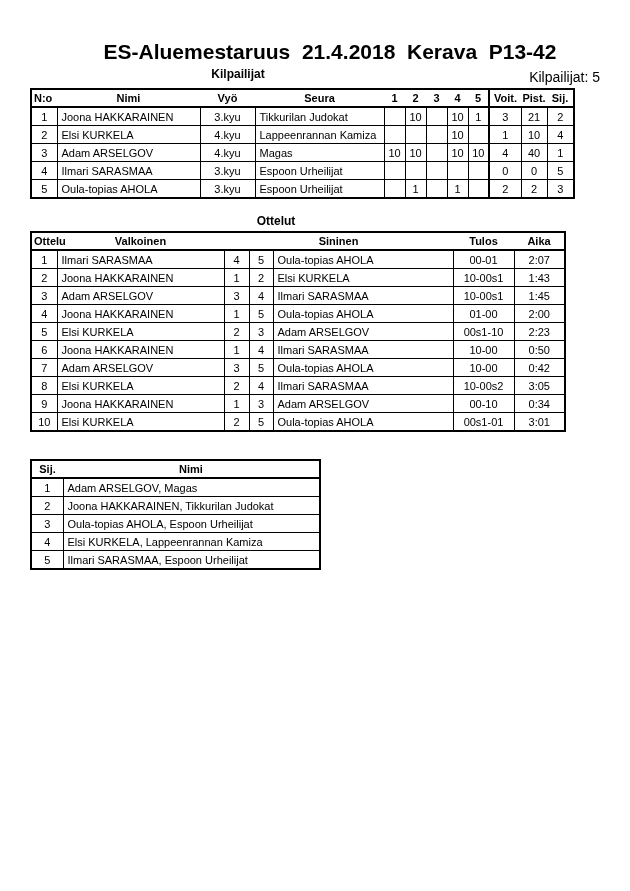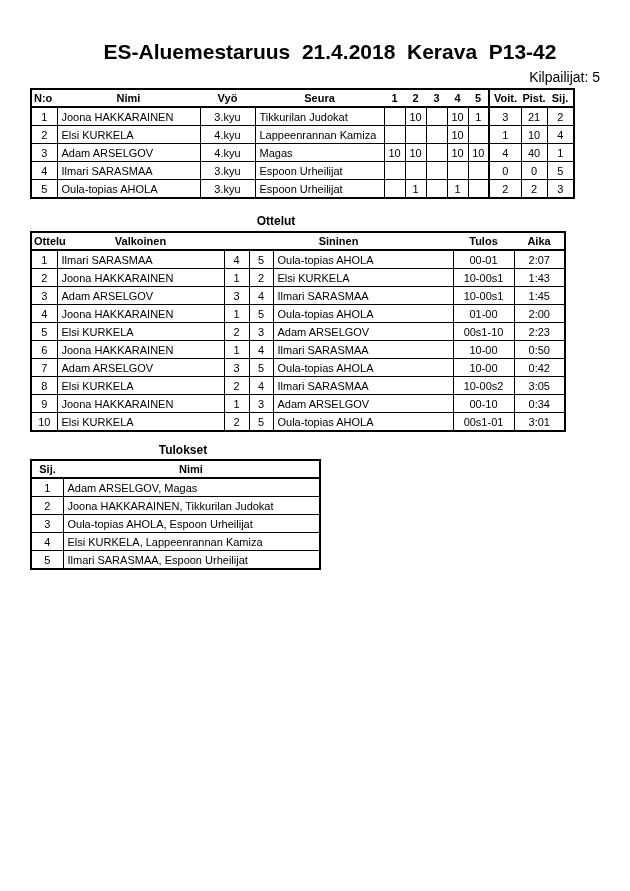--- a/index.html
+++ b/index.html
@@ -77,20 +77,21 @@
   .thick-left { border-left: 2px solid #000000 !important; }
   th.left-align { text-align: left; padding-left: 2px; }
 </style>
 </head>
 <body>
 
 <div class="page">
 
   <div class="doc-title">ES-Aluemestaruus  21.4.2018  Kerava  P13-42</div>
 
+  <div class="section-heading" id="heading-competitors">Kilpailijat</div>
   <div class="count-label">Kilpailijat: 5</div>
 
   <table id="competitors-table">
     <colgroup>
       <col style="width:26px">
         <col style="width:143px">
         <col style="width:55px">
         <col style="width:129px">
       <col style="width:21px">
         <col style="width:21px">
@@ -299,21 +300,20 @@
           <td class="l">Elsi KURKELA</td>
           <td class="c">2</td>
           <td class="c">5</td>
           <td class="l">Oula-topias AHOLA</td>
           <td class="c">00s1-01</td>
           <td class="c">3:01</td>
         </tr>
       </tbody>
   </table>
 
-  <div class="section-heading" id="heading-results">Tulokset</div>
 
   <table id="results-table">
     <colgroup>
       <col style="width:32px">
         <col style="width:257px">
     </colgroup>
     <thead>
       <tr>
         <th>Sij.</th>
         <th>Nimi</th>

